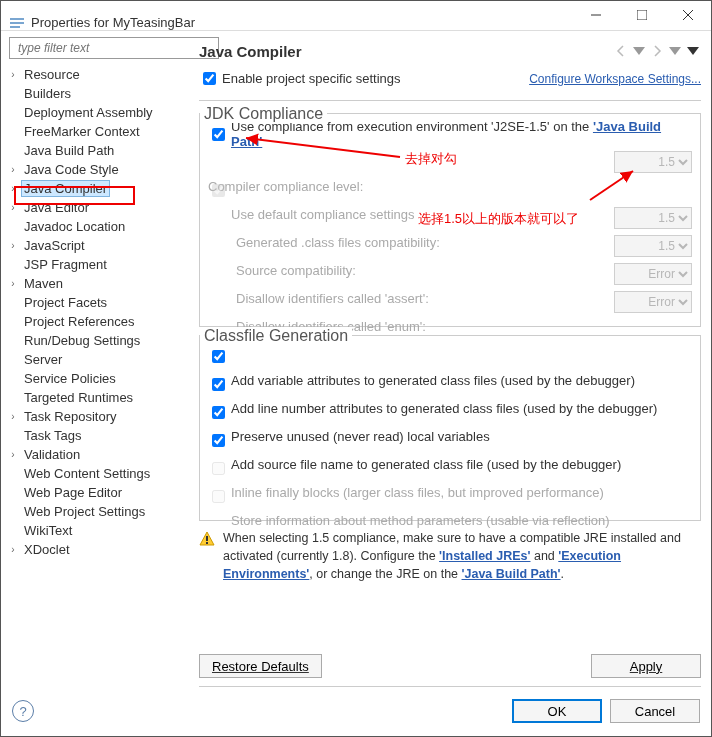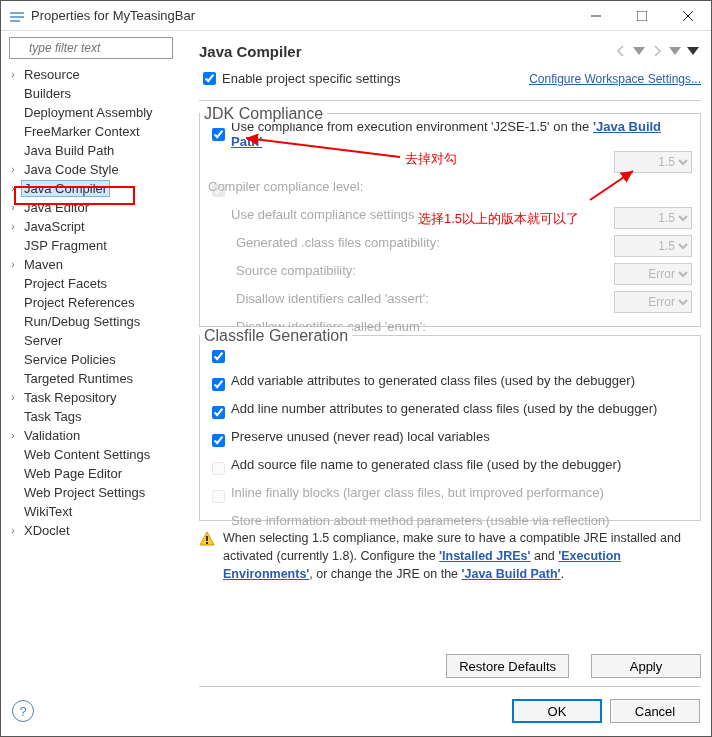--- a/index.html
+++ b/index.html
@@ -1,25 +1,25 @@
 <!DOCTYPE html>
 <html><head>
 <meta charset="utf-8">
 <style>
   * { box-sizing: border-box; font-family: "Segoe UI", Tahoma, sans-serif; }
   body { margin: 0; background: #fff; width: 712px; height: 737px; overflow: hidden; border: 1px solid #555; font-size: 13px; color: #333; }
-  .titlebar { height: 30px; display: flex; align-items: center; padding: 0 0 0 8px; border-bottom: 1px solid #ddd; }
+  .titlebar { height: 30px; display: flex; align-items: flex-end; padding: 0 0 0 8px; border-bottom: 1px solid #ddd; }
   .titlebar .icon { width: 16px; height: 16px; margin-right: 6px; }
   .titlebar .title { flex: 1; font-size: 13px; color: #333; }
   .winbtns { display: flex; }
   .winbtn { width: 46px; height: 30px; display: flex; align-items: center; justify-content: center; }
   .winbtn svg { width: 10px; height: 10px; stroke: #333; stroke-width: 1; fill: none; }
   .content { display: flex; height: 660px; }
   .sidebar { width: 192px; border-right: 0; padding: 4px 0 0 4px; }
-  .filter { width: 164px; height: 22px; margin: 2px 6px 6px 4px; padding: 2px 19px; border: 1px solid #999; font-size: 12px; color: #7f1d1d; font-style: italic; }
+  .filter { width: 210px; height: 22px; margin: 2px 6px 6px 4px; padding: 2px 8px; border: 1px solid #999; font-size: 12px; color: #7f1d1d; font-style: italic; }
   .tree { font-size: 13px; color: #333; }
   .tree-item { display: flex; align-items: center; height: 19px; white-space: nowrap; }
   .tree-item .exp { width: 16px; display: flex; justify-content: center; color: #6a6a6a; font-size: 10px; }
   .tree-item .label { padding: 0 3px; }
   .tree-item.selected .label { background: #cde8ff; border: 1px solid #7eb4e0; padding: 0 2px; }
   .main { flex: 1; padding: 6px 10px 0 6px; display: flex; flex-direction: column; }
   .main-header { display: flex; align-items: center; height: 28px; }
   .main-title { font-size: 15px; font-weight: 600; flex: 1; }
   .navicons { display: flex; gap: 2px; align-items: center; }
   .navicons svg { width: 16px; height: 16px; }
@@ -31,21 +31,21 @@
   .line { display: flex; align-items: center; height: 28px; }
   .line .lbl { flex: 1; font-size: 13px; margin-top: 48px; }
   .disabled .lbl { color: #aaa; }
   .disabled input[type=checkbox] { opacity: 0.5; }
   select.sel { width: 78px; height: 22px; font-size: 12px; background: #e8e8e8; border: 1px solid #bbb; }
   select.sel[disabled] { color: #999; background: #f0f0f0; text-align: right; }
   .indent2 { padding-left: 28px; }
   a.link { color: #2a5db0; text-decoration: underline; font-weight: bold; }
   .warnrow { display: flex; align-items: flex-start; margin-top: 8px; font-size: 12.5px; line-height: 1.45; }
   .warnrow .wicon { width: 16px; height: 16px; margin-right: 8px; flex-shrink: 0; margin-top: 2px; }
-  .btnrow { display: flex; justify-content: flex-end; gap: 22px; margin-top: 10px; }
+  .btnrow { display: flex; justify-content: space-between; gap: 22px; margin-top: 10px; text-decoration: underline; }
   .btn { min-width: 110px; height: 24px; border: 1px solid #aaa; background: #f5f5f5; font-size: 13px; padding: 0 12px; }
   .btn.primary { border: 2px solid #0078d7; }
   .bottombar { position: absolute; bottom: 6px; left: 0; right: 0; height: 40px; display: flex; align-items: center; padding: 0 12px; }
   .help { width: 22px; height: 22px; border-radius: 11px; border: 1.5px solid #5b7ea8; color: #5b7ea8; display: flex; align-items: center; justify-content: center; font-size: 13px; }
   .bottombar .spacer { flex: 1; }
   .redbox { border: 2px solid #e00; }
   
   .anno { position: absolute; color: #e00; font-size: 13px; pointer-events: none; font-family: "Microsoft YaHei", sans-serif; }
   .arrow { position: absolute; pointer-events: none; }
   hr.sep { border: none; border-top: 1px solid #ccc; margin: 8px 0 4px 0; }
@@ -108,20 +108,24 @@
           <span class="exp">›</span>
           <span class="label">Java Code Style</span>
         </div>
         <div class="tree-item selected">
           <span class="exp">›</span>
           <span class="label">Java Compiler</span>
         </div>
         <div class="tree-item">
           <span class="exp">›</span>
           <span class="label">Java Editor</span>
+        </div>
+        <div class="tree-item">
+          <span class="exp"></span>
+          <span class="label">Javadoc Location</span>
         </div>
         <div class="tree-item">
           <span class="exp">›</span>
           <span class="label">JavaScript</span>
         </div>
         <div class="tree-item">
           <span class="exp"></span>
           <span class="label">JSP Fragment</span>
         </div>
         <div class="tree-item">

